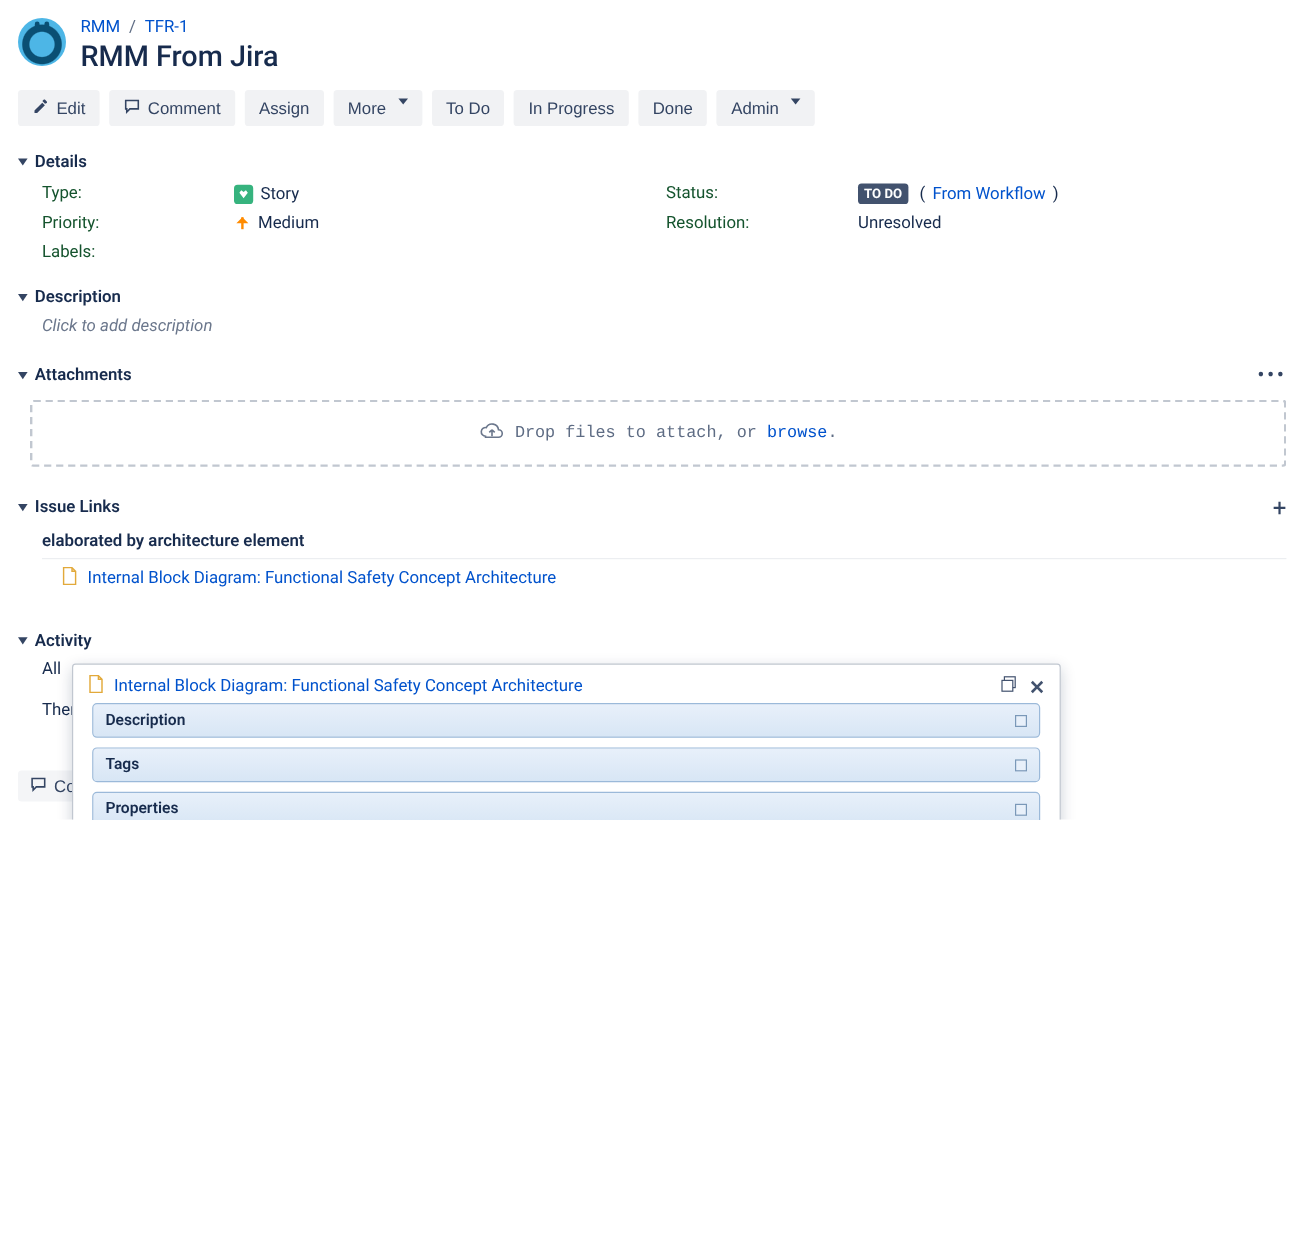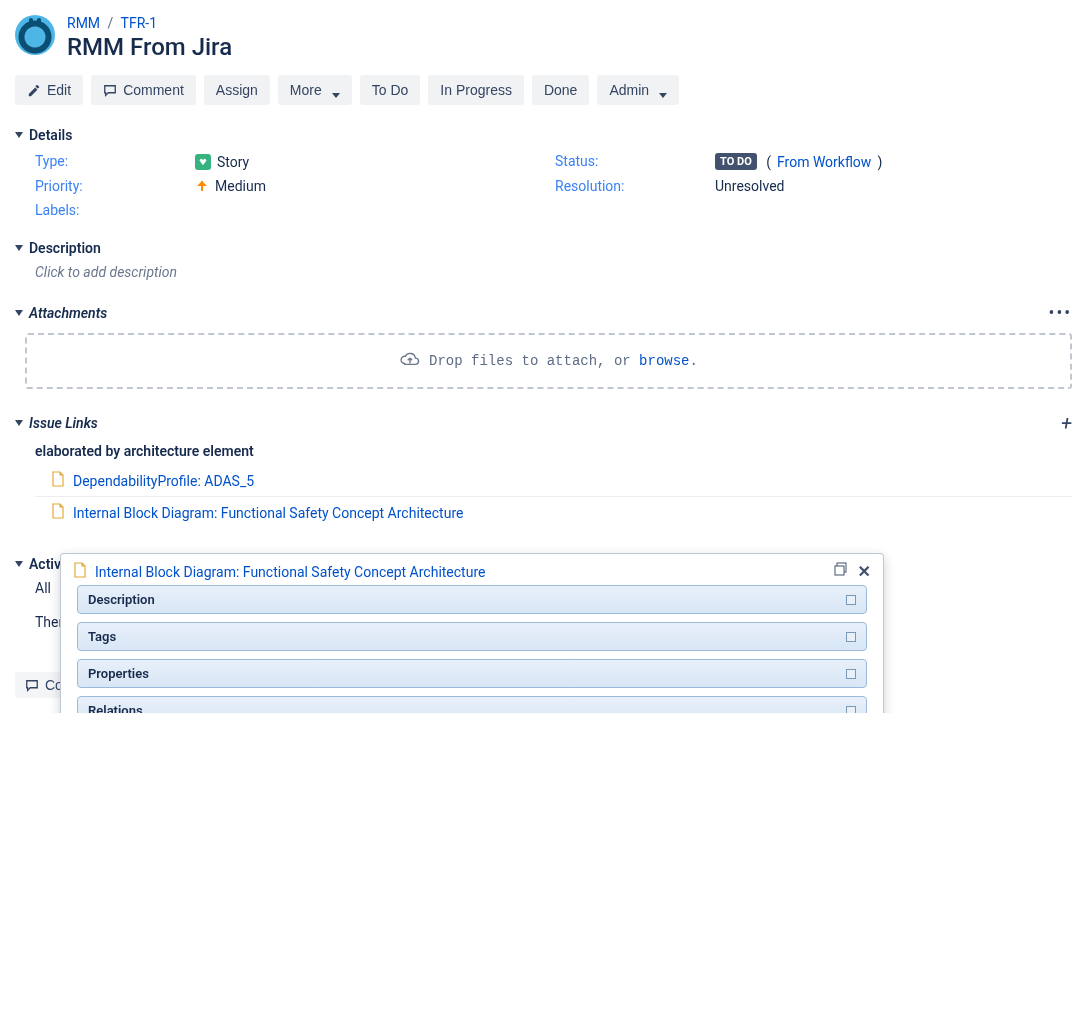--- a/index.html
+++ b/index.html
@@ -25,34 +25,34 @@
   }
   .proj-avatar::before { left:14px; }
   .proj-avatar::after { right:14px; }
   .breadcrumbs { font-size: 14px; color:#0052cc; }
   .breadcrumbs a { color:#0052cc; text-decoration:none; }
   .breadcrumbs .sep { color:#5e6c84; margin:0 4px; }
   .page-title { font-size: 24px; font-weight: 500; color:#172b4d; margin-top:2px; }
   .toolbar { margin-top: 14px; display:flex; gap:8px; }
   .btn {
     background:#f1f2f4; border:none; border-radius:3px; padding:7px 12px;
-    font-size:14px; color:#344563; cursor:pointer; display:flex; align-items:flex-end; gap:6px;
+    font-size:14px; color:#344563; cursor:pointer; display:flex; align-items:flex-start; gap:6px;
   }
   .chev-down { width:0; height:0; border-left:4px solid transparent; border-right:4px solid transparent; border-top:5px solid #344563; display:inline-block; margin-left:4px; }
   .section { margin-top: 22px; }
   .section-head { display:flex; align-items:center; gap:6px; font-weight:600; font-size:14px; color:#172b4d; }
   .section-toggle {
     width:0; height:0; border-left:4px solid transparent; border-right:4px solid transparent;
     border-top:6px solid #344563; display:inline-block; cursor:pointer;
   }
   .details-grid {
     display:grid; grid-template-columns: 160px 360px 160px 1fr;
     row-gap: 8px; margin-top: 10px; padding-left:20px; font-size:14px;
   }
-  .label { color:#3b82f6; }
+  .label { color:#14532d; }
   .val { color:#172b4d; display:flex; align-items:center; gap:6px; }
   .story-icon {
     width:16px; height:16px; background:#36b37e; border-radius:3px; display:inline-flex;
     align-items:center; justify-content:center;
   }
   .story-icon::after {
     content:""; width:8px; height:8px; background:#fff;
     clip-path: polygon(50% 96%, 6% 38%, 26% 14%, 50% 32%, 74% 14%, 94% 38%);
   }
   .prio-icon {
@@ -64,21 +64,21 @@
   .prio-icon::after {
     content:""; position:absolute; left:2px; top:2px; width:0; height:0;
     border-left:5px solid transparent; border-right:5px solid transparent; border-bottom:5px solid #ff8b00;
   }
   .status-lozenge {
     background:#42526e; color:#fff; font-size:11px; font-weight:700;
     padding:2px 5px; border-radius:3px;
   }
   .link { color:#0052cc; cursor:pointer; }
   .desc-placeholder { color:#6b778c; font-style:italic; margin-top:8px; padding-left:20px; }
-  .att-head-row { display:flex; justify-content:space-between; align-items:center;font-style:italic; }
+  .att-head-row { display:flex; justify-content:space-between; align-items:center; }
   .more-dots { font-size:18px; color:#344563; cursor:pointer; letter-spacing:2px; }
   .plus-icon { font-size:20px; color:#344563; cursor:pointer; }
   .dropzone {
     border:2px dashed #c1c7d0; border-radius:3px; margin-top:10px; margin-left:10px;
     height:56px; display:flex; align-items:center; justify-content:center; gap:8px; color:#5e6c84;font-family:Liberation Mono, monospace;
   }
   .cloud-icon svg { width:22px; height:18px; }
   .links-list { margin-top:8px; padding-left:20px; }
   .links-subhead { font-weight:600; font-size:14px; color:#172b4d; margin-bottom:6px; }
   .link-row { display:flex; align-items:center; gap:8px; padding:6px 0 6px 16px; font-size:14px; }
@@ -245,28 +245,20 @@
 <div class="section">
   <div class="att-head-row">
     <div class="section-head">
       <span class="section-toggle"></span>
       <span>Issue Links</span>
     </div>
     <span class="plus-icon">+</span>
   </div>
   <div class="links-list">
     <div class="links-subhead">elaborated by architecture element</div>
-    <div class="link-row">
-      <span class="page-icon">
-        <svg viewBox="0 0 14 16">
-            <path fill="none" stroke="#e2a93a" stroke-width="1.2" d="M2 1h7l3 3v11H2z M9 1v3h3"></path>
-          </svg>
-      </span>
-      <span class="link">DependabilityProfile: ADAS_5</span>
-    </div>
     <div style="border-top:1px solid #eceef1;"></div>
     <div class="link-row">
       <span class="page-icon">
         <svg viewBox="0 0 14 16">
             <path fill="none" stroke="#e2a93a" stroke-width="1.2" d="M2 1h7l3 3v11H2z M9 1v3h3"></path>
           </svg>
       </span>
       <span class="link">Internal Block Diagram: Functional Safety Concept Architecture</span>
     </div>
   </div>

